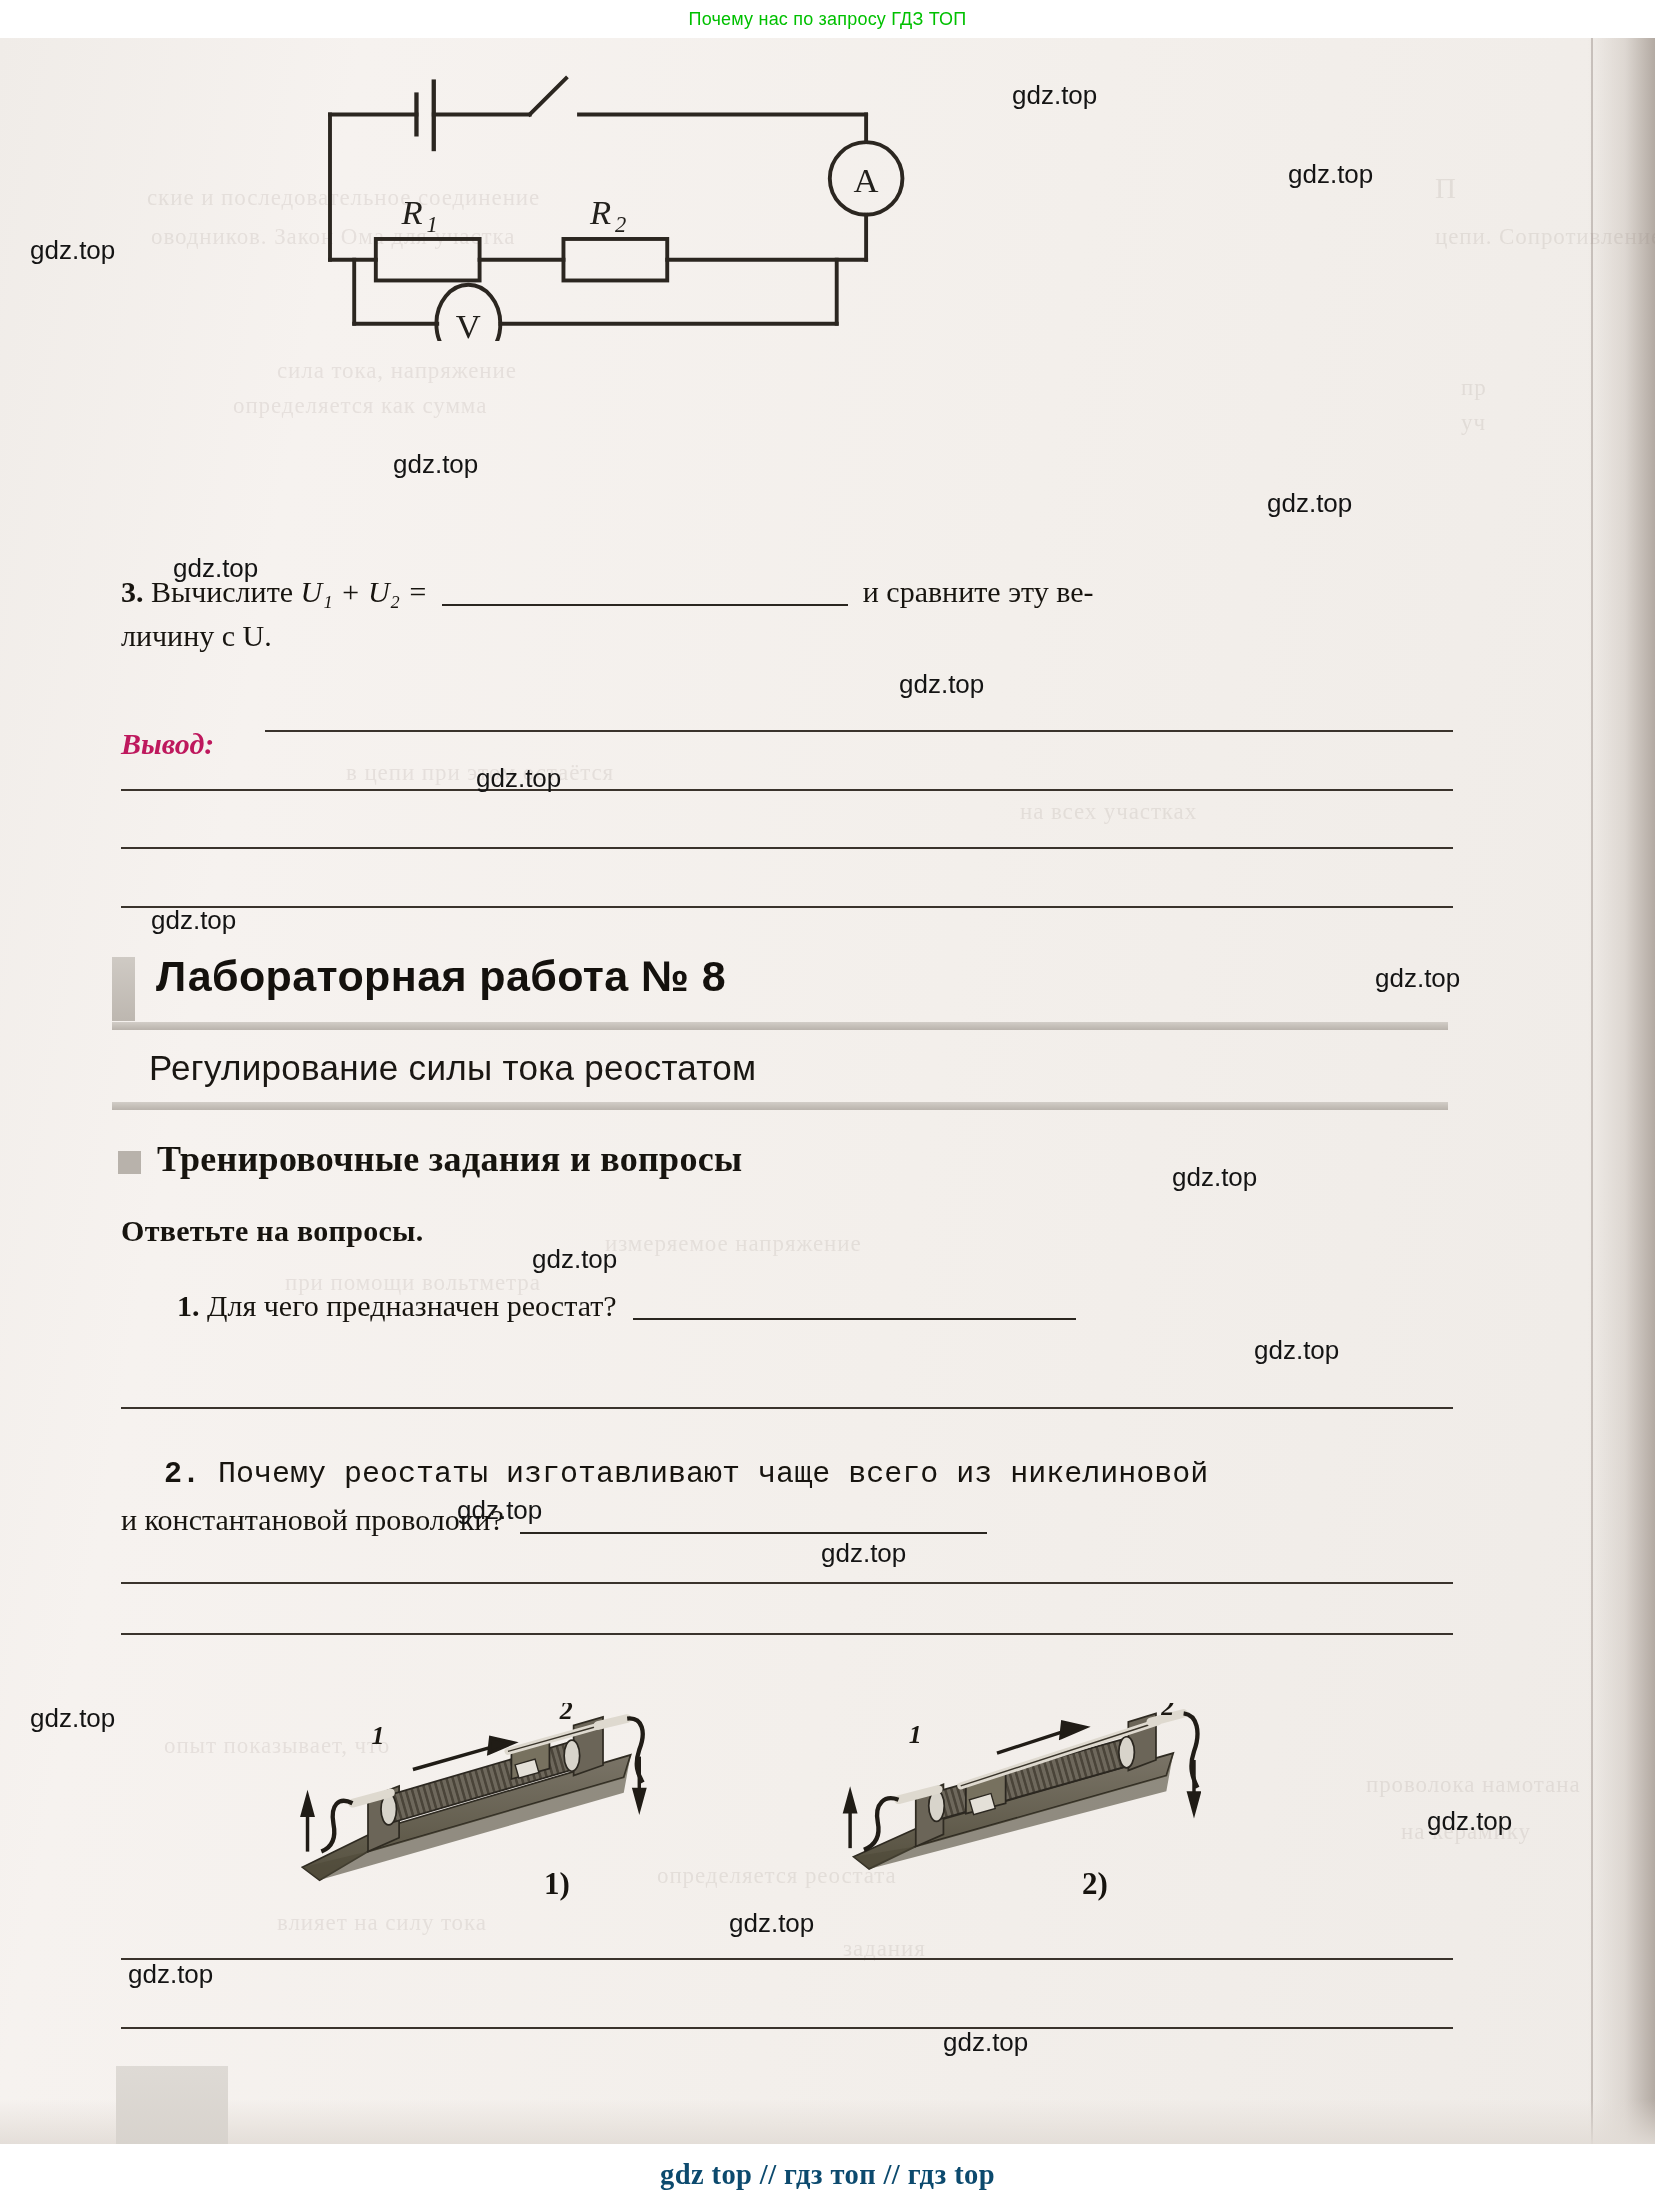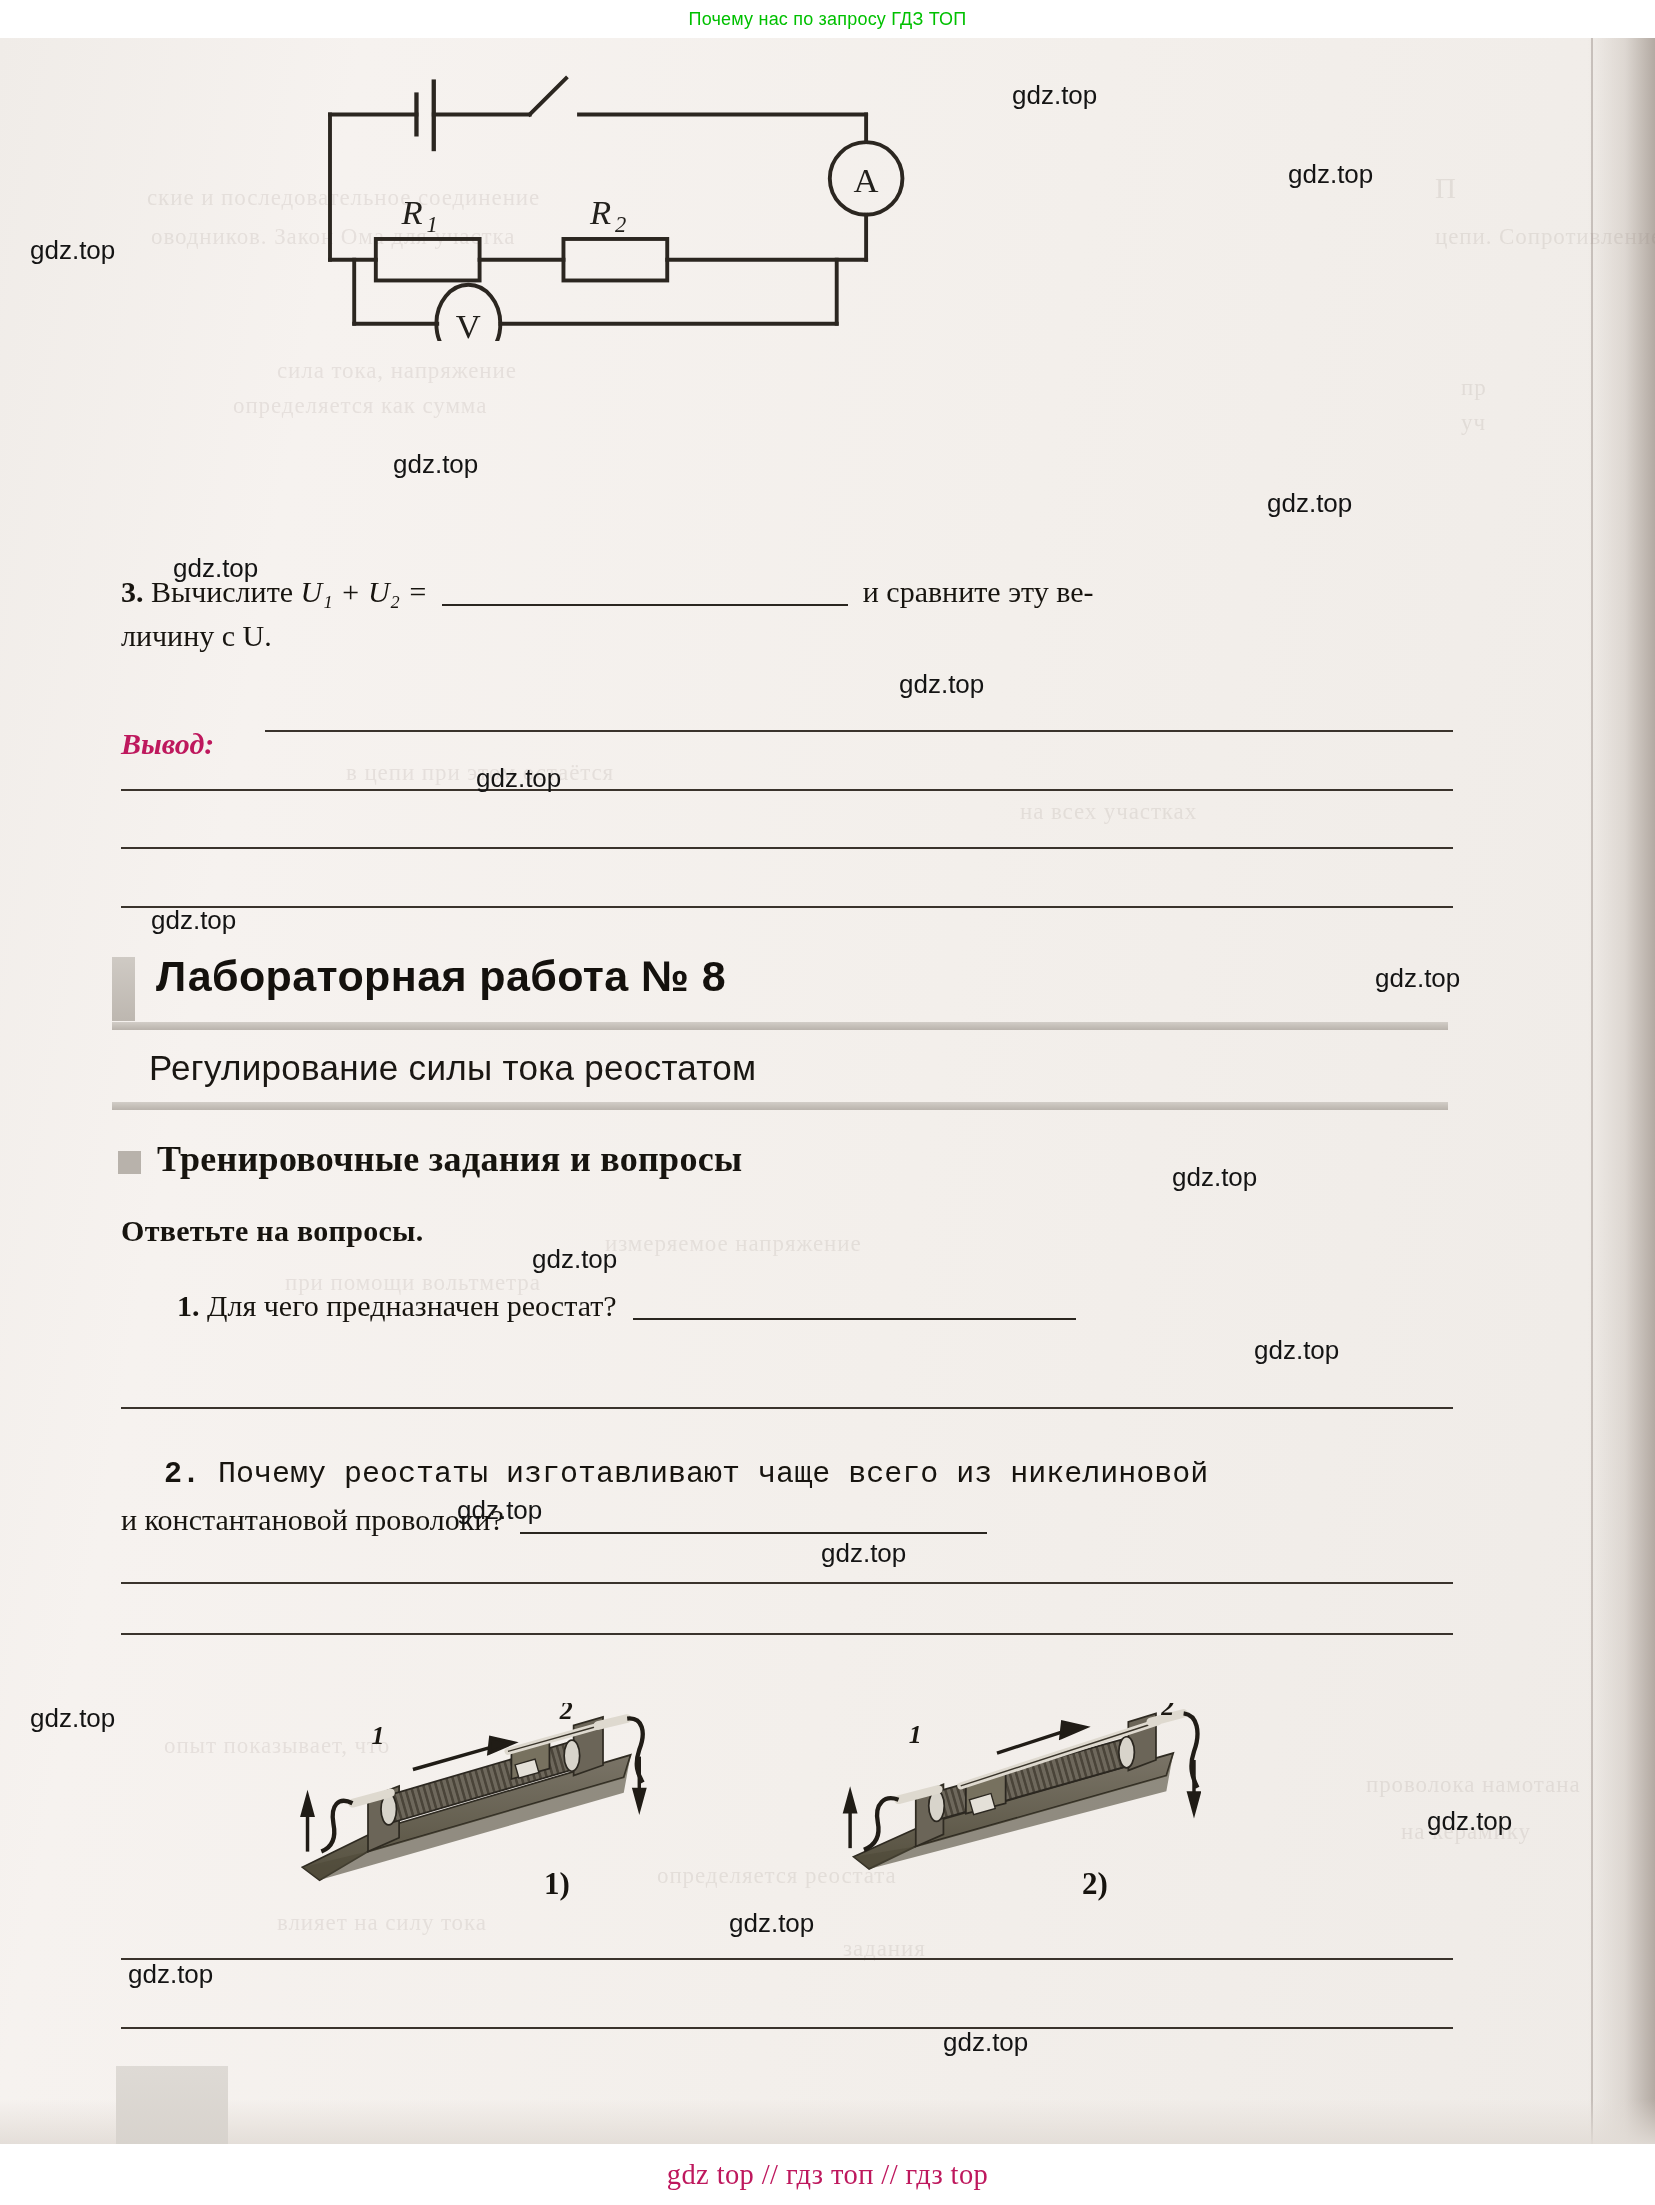--- a/index.html
+++ b/index.html
@@ -139,23 +139,23 @@
     position:absolute;color:#141414;
     font-family:"Liberation Sans",sans-serif;
     font-size:26px;font-weight:400;white-space:nowrap;pointer-events:none;
   }
   
   .footer{
     position:absolute;left:0;top:2144px;width:1655px;height:61px;
     background:#ffffff;display:flex;align-items:center;justify-content:center;
   }
   .footer span{
-    color:#be185d;
+    color:#0c4a6e;
     font-family:"Liberation Serif",serif;
-    font-size:28.5px;letter-spacing:0.4px;
+    font-size:28.5px;letter-spacing:0.4px;font-weight:bold;
   }
 </style>
 </head>
 <body>
 
 <div class="promo-banner">
   <span>Почему нас по запросу ГДЗ ТОП</span>
 </div>
 
 <div class="page-sheet">

